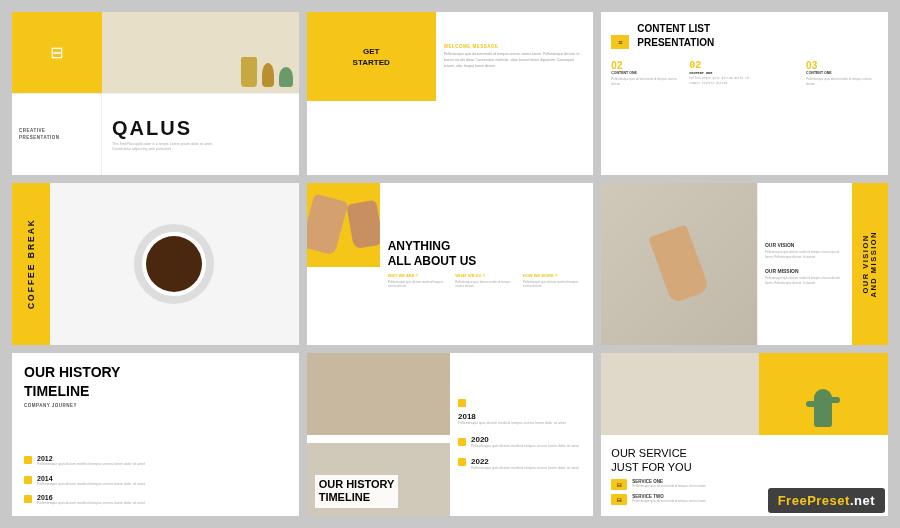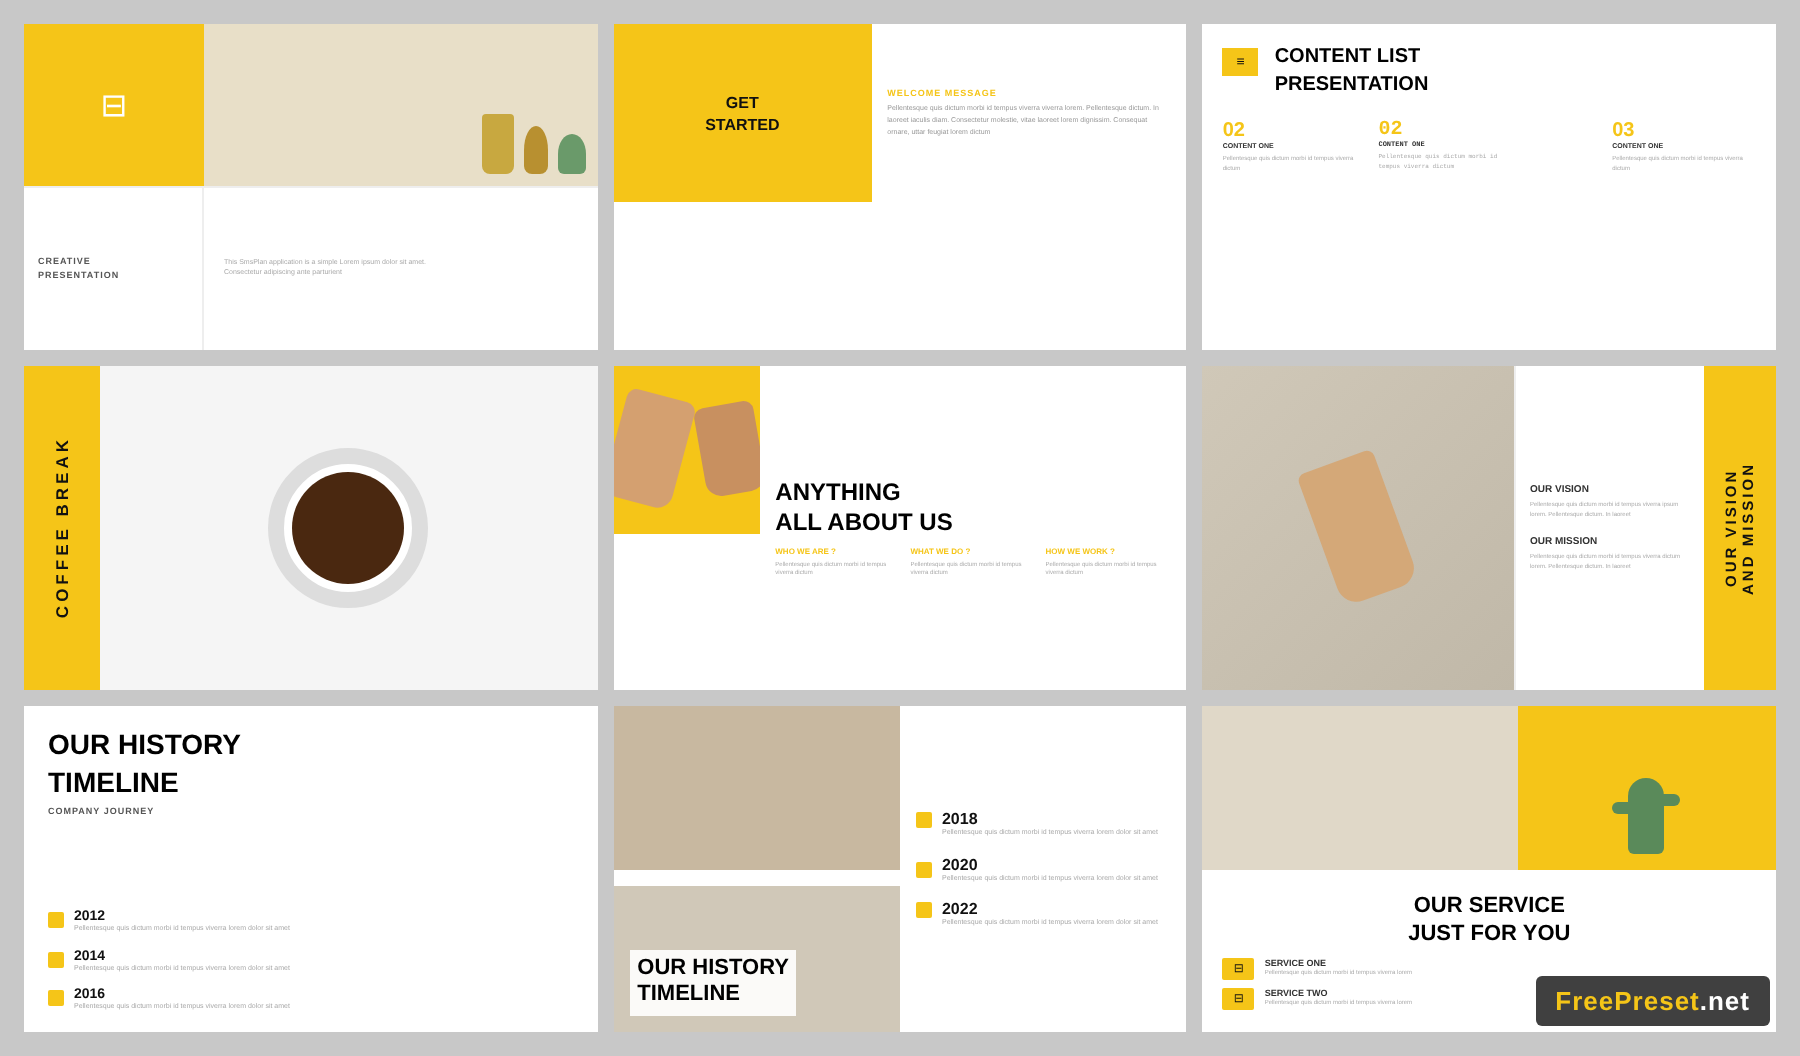--- a/index.html
+++ b/index.html
@@ -65,20 +65,21 @@
           <div style="width:12px;height:24px;background:#b89030;border-radius:50% 50% 4px 4px;"></div>
           <div style="width:14px;height:20px;background:#6a9a6a;border-radius:50% 50% 3px 3px;"></div>
         </div>
       </div>
       <div class="cell-bl" style="padding:5px 7px;border-top:1px solid #eee;border-right:1px solid #eee;display:flex;flex-direction:column;justify-content:center;">
         <span style="font-size:4.5px;color:#555;letter-spacing:0.5px;line-height:1.6;white-space:pre-line;font-weight:700;">CREATIVE
 PRESENTATION</span>
       </div>
       <div style="display:flex;align-items:center;padding-left:10px;border-top:1px solid #eee;">
         <div style="display:flex;flex-direction:column;gap:2px;">
+          <span style="font-size:20px;font-weight:900;color:#111;letter-spacing:2px;">QALUS</span>
           <span style="font-size:3.5px;color:#aaa;line-height:1.5;max-width:110px;">This SmsPlan application is a simple Lorem ipsum dolor sit amet. Consectetur adipiscing ante parturient</span>
         </div>
       </div>
     </div>
   </div>
 
   <div class="slide">
     <div style="width:100%;height:100%;display:flex;flex-direction:column;">
       <div style="display:flex;height:55%;">
         <div style="width:45%;background:#f5c518;display:flex;align-items:center;justify-content:center;padding:8px;">
@@ -88,21 +89,21 @@
         <div style="flex:1;padding:6px 8px;display:flex;flex-direction:column;justify-content:center;gap:3px;">
           <span style="font-size:4.5px;font-weight:700;color:#f5c518;letter-spacing:0.5px;">WELCOME MESSAGE</span>
           <span style="font-size:3.5px;color:#999;line-height:1.6;">Pellentesque quis dictum morbi id tempus viverra viverra lorem. Pellentesque dictum. In laoreet iaculis diam. Consectetur molestie, vitae laoreet lorem dignissim. Consequat ornare, uttar feugiat lorem dictum</span>
         </div>
       </div>
     </div>
   </div>
 
   <div class="slide">
     <div style="width:100%;height:100%;padding:10px;display:flex;flex-direction:column;gap:5px;">
-      <div style="display:flex;align-items:flex-start;gap:8px;">
+      <div style="display:flex;align-items:flex-end;gap:8px;">
         <div style="width:18px;height:14px;background:#f5c518;flex-shrink:0;margin-top:2px;display:flex;align-items:center;justify-content:center;">
           <span style="font-size:7px;color:#111;">≡</span>
         </div>
         <span style="font-size:10px;font-weight:900;line-height:1.35;white-space:pre-line;">CONTENT LIST
 PRESENTATION</span>
       </div>
       <div style="display:flex;gap:6px;margin-top:6px;">
         <div style="flex:1;">
           <div style="font-size:10px;font-weight:900;color:#f5c518;">02</div>
           <div style="font-size:3.5px;font-weight:700;color:#333;margin-bottom:2px;">CONTENT ONE</div>
@@ -232,21 +233,21 @@
       <div style="width:50%;position:relative;overflow:hidden;">
         <div style="position:absolute;top:0;left:0;right:0;height:50%;background:#c8b8a0;"></div>
         <div style="position:absolute;bottom:0;left:0;right:0;height:45%;background:#d0c8b8;"></div>
         <div style="position:absolute;bottom:8px;left:8px;z-index:2;">
           <div style="font-size:11px;font-weight:900;line-height:1.25;white-space:pre-line;background:rgba(255,255,255,0.9);padding:3px 4px;">OUR HISTORY
 TIMELINE</div>
         </div>
       </div>
 
       <div style="width:50%;padding:10px 8px;display:flex;flex-direction:column;justify-content:center;gap:8px;">
-        <div style="display:flex;align-items:flex-start;gap:5px;">
+        <div style="display:flex;align-items:flex-start;gap:5px;flex-direction:column;">
           <div style="width:8px;height:8px;background:#f5c518;border-radius:1px;flex-shrink:0;margin-top:1px;"></div>
           <div>
             <div style="font-size:8px;font-weight:900;color:#111;">2018</div>
             <div style="font-size:3.5px;color:#aaa;line-height:1.5;">Pellentesque quis dictum morbi id tempus viverra lorem dolor sit amet</div>
           </div>
         </div>
         <div style="display:flex;align-items:center;gap:5px;">
           <div style="width:8px;height:8px;background:#f5c518;border-radius:1px;flex-shrink:0;margin-top:1px;"></div>
           <div>
             <div style="font-size:8px;font-weight:900;color:#111;">2020</div>
@@ -273,21 +274,21 @@
         <div style="width:45%;background:#f5c518;display:flex;align-items:flex-end;justify-content:center;padding-bottom:8px;">
 
           <div style="position:relative;">
             <div style="width:18px;height:38px;background:#5a8a5a;border-radius:9px 9px 3px 3px;"></div>
             <div style="position:absolute;top:12px;left:-8px;width:12px;height:6px;background:#5a8a5a;border-radius:6px 0 0 6px;"></div>
             <div style="position:absolute;top:8px;right:-8px;width:12px;height:6px;background:#5a8a5a;border-radius:0 6px 6px 0;"></div>
           </div>
         </div>
       </div>
       <div style="flex:1;padding:7px 10px;display:flex;flex-direction:column;justify-content:center;gap:4px;">
-        <div style="font-size:11px;font-weight:700;line-height:1.3;white-space:pre-line;text-align:center;">OUR SERVICE
+        <div style="font-size:11px;font-weight:400;line-height:1.3;white-space:pre-line;">OUR SERVICE
 JUST FOR YOU</div>
         <div style="display:flex;flex-direction:column;gap:4px;">
           <div style="display:flex;align-items:center;gap:5px;">
             <div style="width:16px;height:11px;background:#f5c518;border-radius:1px;flex-shrink:0;display:flex;align-items:center;justify-content:center;">
               <span style="font-size:6px;color:#111;">⊟</span>
             </div>
             <div>
               <div style="font-size:4.5px;font-weight:700;color:#333;">SERVICE ONE</div>
               <div style="font-size:3px;color:#aaa;line-height:1.5;">Pellentesque quis dictum morbi id tempus viverra lorem</div>
             </div>

